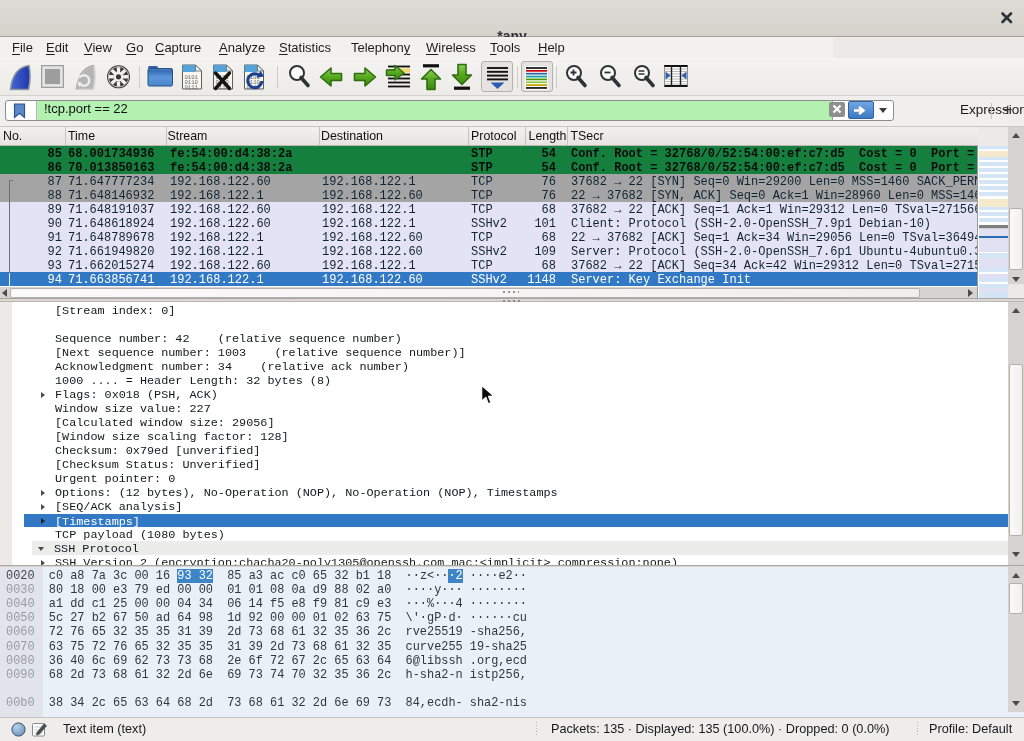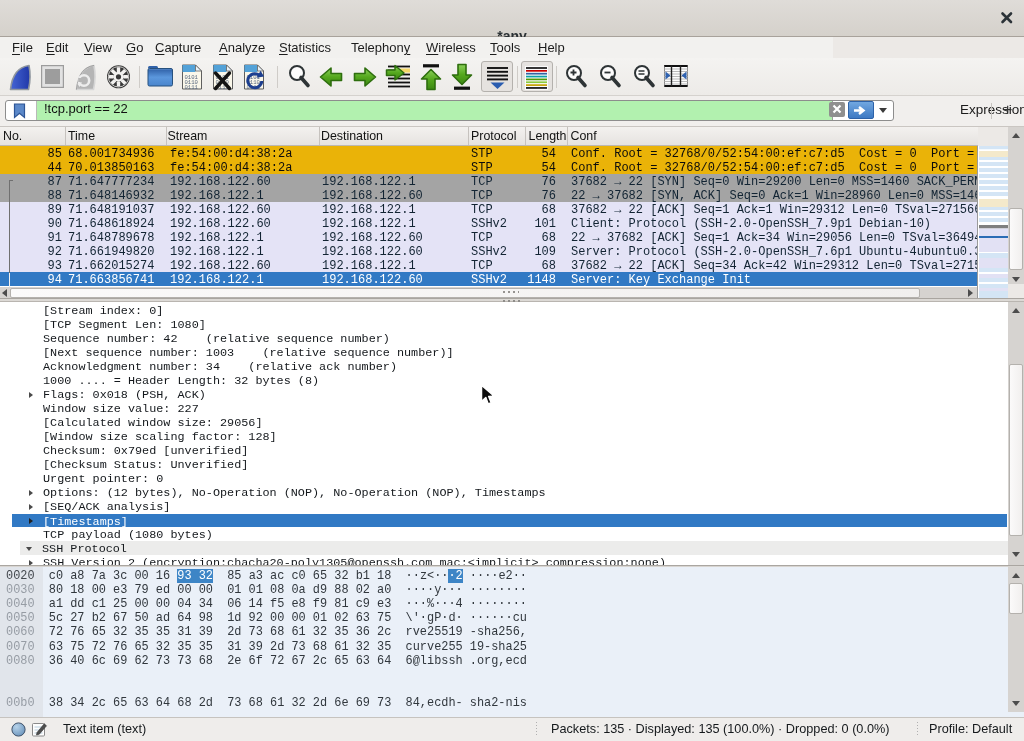--- a/index.html
+++ b/index.html
@@ -36,35 +36,35 @@
 #pktrows{left:0;top:146px;width:977px;height:140.5px;background:#fff;overflow:hidden;}
 .prow{position:absolute;left:0;width:977px;height:14.05px;font-family:"Liberation Mono",monospace;font-size:12px;white-space:pre;overflow:hidden;}
 .prow span{position:absolute;top:0.8px;}
 .cno{left:0;width:62px;text-align:right;}
 .ctime{left:68px;}
 .csrc{left:170px;}
 .cdst{left:322px;}
 .cpro{left:471px;}
 .clen{left:492px;width:64px;text-align:right;}
 .cinf{left:571px;}
-.rw{background:#eab308;color:#0c0c0c;}
+.rw{background:#15803d;color:#0c0c0c;font-weight:bold;}
 .rg{background:#a4a4a4;color:#122433;}
 .rl{background:#e4e3f6;color:#122433;padding-left:22px;}
 .rs{background:#3179c4;color:#fff;}
 
 .sb{background:#d6d3d0;}
 .sbthumb{position:absolute;background:linear-gradient(90deg,#fbfafa,#f1efee);border:1px solid #b4b1ad;border-radius:2px;box-sizing:border-box;}
 .arr{position:absolute;width:0;height:0;}
 .arr.up{border-left:4px solid transparent;border-right:4px solid transparent;border-bottom:5px solid #4c4c4c;}
 .arr.dn{border-left:4px solid transparent;border-right:4px solid transparent;border-top:5px solid #4c4c4c;}
 .arr.lf{border-top:4px solid transparent;border-bottom:4px solid transparent;border-right:5px solid #4c4c4c;}
 .arr.rt{border-top:4px solid transparent;border-bottom:4px solid transparent;border-left:5px solid #4c4c4c;}
 
 #split1{left:0;top:298px;width:1024px;height:4px;background:#dcd9d5;border-top:1px solid #a9a5a0;border-bottom:1px solid #b9b5b0;box-sizing:border-box;}
-#details{left:0;top:302px;width:1008px;height:263px;background:#fff;overflow:hidden;}
+#details{left:12px;top:302px;width:1008px;height:263px;background:#fff;overflow:hidden;}
 .dline{position:absolute;left:0;width:1008px;height:14px;font-family:"Liberation Mono",monospace;font-size:11.8px;color:#14181c;white-space:pre;}
 .dline .t{position:absolute;left:43px;top:1px;}
 .exp{position:absolute;left:29px;top:4.5px;width:0;height:0;border-top:3.6px solid transparent;border-bottom:3.6px solid transparent;border-left:4.6px solid #4a4a4a;}
 #split2{left:0;top:565px;width:1024px;height:2.5px;background:#d8d5d1;border-top:1px solid #aaa6a1;box-sizing:border-box;}
 
 #hexpane{left:0;top:567px;width:1024px;height:150px;background:#eaf0f8;}
 #hexoffcol{position:absolute;left:0;top:0;width:43px;height:150px;background:#e1e5eb;}
 .xrow{position:absolute;left:6px;top:0;font-family:"Liberation Mono",monospace;font-size:11.9px;color:#31373d;white-space:pre;}
 .xoff{color:#969ca4;}
 .xoff1{color:#44494f;}
@@ -321,31 +321,31 @@
     <div id="fsep2"></div>
     <div id="fplus">+</div>
   </div>
   <div id="pkthdr" class="abs">
       <span class="hl2" style="left:3px">No.</span>
 <span class="hl2" style="left:68px">Time</span>
 <span class="hl2" style="left:167.5px">Stream</span>
 <span class="hl2" style="left:321px">Destination</span>
 <span class="hl2" style="left:471px">Protocol</span>
 <span class="hl2" style="left:528.5px">Length</span>
-<span class="hl2" style="left:570.5px">Conf</span>
+<span class="hl2" style="left:570.5px">TSecr</span>
 <div class="hsep" style="left:65px"></div>
 <div class="hsep" style="left:166px"></div>
 <div class="hsep" style="left:318.5px"></div>
 <div class="hsep" style="left:467.5px"></div>
 <div class="hsep" style="left:525px"></div>
 <div class="hsep" style="left:566.5px"></div>
     </div>
   <div id="pktrows" class="abs">
       <div class="prow rw" style="top:0.0px"><span class="cno">85</span><span class="ctime">68.001734936</span><span class="csrc">fe:54:00:d4:38:2a</span><span class="cdst"></span><span class="cpro">STP</span><span class="clen">54</span><span class="cinf">Conf. Root = 32768/0/52:54:00:ef:c7:d5  Cost = 0  Port = 0x8005</span></div>
-<div class="prow rw" style="top:14.05px"><span class="cno">44</span><span class="ctime">70.013850163</span><span class="csrc">fe:54:00:d4:38:2a</span><span class="cdst"></span><span class="cpro">STP</span><span class="clen">54</span><span class="cinf">Conf. Root = 32768/0/52:54:00:ef:c7:d5  Cost = 0  Port = 0x8005</span></div>
+<div class="prow rw" style="top:14.05px"><span class="cno">86</span><span class="ctime">70.013850163</span><span class="csrc">fe:54:00:d4:38:2a</span><span class="cdst"></span><span class="cpro">STP</span><span class="clen">54</span><span class="cinf">Conf. Root = 32768/0/52:54:00:ef:c7:d5  Cost = 0  Port = 0x8005</span></div>
 <div class="prow rg" style="top:28.1px"><span class="cno">87</span><span class="ctime">71.647777234</span><span class="csrc">192.168.122.60</span><span class="cdst">192.168.122.1</span><span class="cpro">TCP</span><span class="clen">76</span><span class="cinf">37682 → 22 [SYN] Seq=0 Win=29200 Len=0 MSS=1460 SACK_PERM=1 TSval=271566893 TSecr=0 WS=128</span></div>
 <div class="prow rg" style="top:42.150000000000006px"><span class="cno">88</span><span class="ctime">71.648146932</span><span class="csrc">192.168.122.1</span><span class="cdst">192.168.122.60</span><span class="cpro">TCP</span><span class="clen">76</span><span class="cinf">22 → 37682 [SYN, ACK] Seq=0 Ack=1 Win=28960 Len=0 MSS=1460 SACK_PERM=1 TSval=3649499943</span></div>
 <div class="prow rl" style="top:56.2px"><span class="cno">89</span><span class="ctime">71.648191037</span><span class="csrc">192.168.122.60</span><span class="cdst">192.168.122.1</span><span class="cpro">TCP</span><span class="clen">68</span><span class="cinf">37682 → 22 [ACK] Seq=1 Ack=1 Win=29312 Len=0 TSval=271566894 TSecr=3649499943</span></div>
 <div class="prow rl" style="top:70.25px"><span class="cno">90</span><span class="ctime">71.648618924</span><span class="csrc">192.168.122.60</span><span class="cdst">192.168.122.1</span><span class="cpro">SSHv2</span><span class="clen">101</span><span class="cinf">Client: Protocol (SSH-2.0-OpenSSH_7.9p1 Debian-10)</span></div>
 <div class="prow rl" style="top:84.30000000000001px"><span class="cno">91</span><span class="ctime">71.648789678</span><span class="csrc">192.168.122.1</span><span class="cdst">192.168.122.60</span><span class="cpro">TCP</span><span class="clen">68</span><span class="cinf">22 → 37682 [ACK] Seq=1 Ack=34 Win=29056 Len=0 TSval=3649499957 TSecr=271566894</span></div>
 <div class="prow rl" style="top:98.35000000000001px"><span class="cno">92</span><span class="ctime">71.661949820</span><span class="csrc">192.168.122.1</span><span class="cdst">192.168.122.60</span><span class="cpro">SSHv2</span><span class="clen">109</span><span class="cinf">Server: Protocol (SSH-2.0-OpenSSH_7.6p1 Ubuntu-4ubuntu0.3)</span></div>
 <div class="prow rl" style="top:112.4px"><span class="cno">93</span><span class="ctime">71.662015274</span><span class="csrc">192.168.122.60</span><span class="cdst">192.168.122.1</span><span class="cpro">TCP</span><span class="clen">68</span><span class="cinf">37682 → 22 [ACK] Seq=34 Ack=42 Win=29312 Len=0 TSval=271566908 TSecr=3649499957</span></div>
 <div class="prow rs" style="top:126.45px"><span class="cno">94</span><span class="ctime">71.663856741</span><span class="csrc">192.168.122.1</span><span class="cdst">192.168.122.60</span><span class="cpro">SSHv2</span><span class="clen">1148</span><span class="cinf">Server: Key Exchange Init</span></div>
 <div style="position:absolute;left:9px;top:33.5px;width:1px;height:93px;background:#707070"></div>
 <div style="position:absolute;left:9px;top:33.5px;width:4px;height:1px;background:#707070"></div>
@@ -406,21 +406,20 @@
       <div class="arr lf" style="left:2px;top:2px"></div>
 <div class="sbthumb" style="left:10px;top:1px;width:910px;height:10px"></div>
 <div style="position:absolute;left:503px;top:4.5px;width:16px;height:2px;background:repeating-linear-gradient(90deg,#969390 0 2px,transparent 2px 5px)"></div>
 <div class="arr rt" style="left:968px;top:2px"></div>
     </div>
   <div id="split1" class="abs">
       <div style="position:absolute;left:503px;top:1px;width:18px;height:2px;background:repeating-linear-gradient(90deg,#8e8c89 0 2px,transparent 2px 5px)"></div>
     </div>
   <div id="details" class="abs">
       <div class="dline" style="top:1.0px;"><span class="t" style="left:43px">[Stream index: 0]</span></div>
-<div class="dline" style="top:15.0px;"><span class="t" style="left:43px">[TCP Segment Len: 1080]</span></div>
 <div class="dline" style="top:29.0px;"><span class="t" style="left:43px">Sequence number: 42    (relative sequence number)</span></div>
 <div class="dline" style="top:43.0px;"><span class="t" style="left:43px">[Next sequence number: 1003    (relative sequence number)]</span></div>
 <div class="dline" style="top:57.0px;"><span class="t" style="left:43px">Acknowledgment number: 34    (relative ack number)</span></div>
 <div class="dline" style="top:71.0px;"><span class="t" style="left:43px">1000 .... = Header Length: 32 bytes (8)</span></div>
 <div class="dline" style="top:85.0px;"><span class="exp" style="left:29px;border-left-color:#4a4a4a"></span><span class="t" style="left:43px">Flags: 0x018 (PSH, ACK)</span></div>
 <div class="dline" style="top:99.0px;"><span class="t" style="left:43px">Window size value: 227</span></div>
 <div class="dline" style="top:113.0px;"><span class="t" style="left:43px">[Calculated window size: 29056]</span></div>
 <div class="dline" style="top:127.0px;"><span class="t" style="left:43px">[Window size scaling factor: 128]</span></div>
 <div class="dline" style="top:141.0px;"><span class="t" style="left:43px">Checksum: 0x79ed [unverified]</span></div>
 <div class="dline" style="top:155.0px;"><span class="t" style="left:43px">[Checksum Status: Unverified]</span></div>
@@ -440,20 +439,21 @@
   <div id="split2" class="abs"></div>
   <div id="hexpane" class="abs">
       <div id="hexoffcol"></div>
 <div class="xrow" style="top:1.5px"><span class="xoff1">0020</span>  c0 a8 7a 3c 00 16 <span class="xhl">93 32</span>  85 a3 ac c0 65 32 b1 18  ··z&lt;··<span class="xhl">·2</span> ····e2··</div>
 <div class="xrow" style="top:15.7px"><span class="xoff">0030</span>  80 18 00 e3 79 ed 00 00  01 01 08 0a d9 88 02 a0  ····y··· ········</div>
 <div class="xrow" style="top:29.9px"><span class="xoff">0040</span>  a1 dd c1 25 00 00 04 34  06 14 f5 e8 f9 81 c9 e3  ···%···4 ········</div>
 <div class="xrow" style="top:44.099999999999994px"><span class="xoff">0050</span>  5c 27 b2 67 50 ad 64 98  1d 92 00 00 01 02 63 75  \'·gP·d· ······cu</div>
 <div class="xrow" style="top:58.3px"><span class="xoff">0060</span>  72 76 65 32 35 35 31 39  2d 73 68 61 32 35 36 2c  rve25519 -sha256,</div>
 <div class="xrow" style="top:72.5px"><span class="xoff">0070</span>  63 75 72 76 65 32 35 35  31 39 2d 73 68 61 32 35  curve255 19-sha25</div>
 <div class="xrow" style="top:86.69999999999999px"><span class="xoff">0080</span>  36 40 6c 69 62 73 73 68  2e 6f 72 67 2c 65 63 64  6@libssh .org,ecd</div>
+<div class="xrow" style="top:100.89999999999999px"><span class="xoff">0090</span>  68 2d 73 68 61 32 2d 6e  69 73 74 70 32 35 36 2c  h-sha2-n istp256,</div>
 <div class="xrow" style="top:129.3px"><span class="xoff">00b0</span>  38 34 2c 65 63 64 68 2d  73 68 61 32 2d 6e 69 73  84,ecdh- sha2-nis</div>
     </div>
   <div id="vs3" class="abs sb" style="left:1008px;top:567px;width:16px;height:145px">
       <div class="arr up" style="left:4px;top:6px"></div>
 <div class="sbthumb" style="left:1px;top:16px;width:14px;height:31px"></div>
 <div class="arr dn" style="left:4px;top:134px"></div>
     </div>
   <div id="statusbar" class="abs">
       <svg style="position:absolute;left:11px;top:4px" width="15" height="15" viewBox="0 0 15 15">
         <defs>

